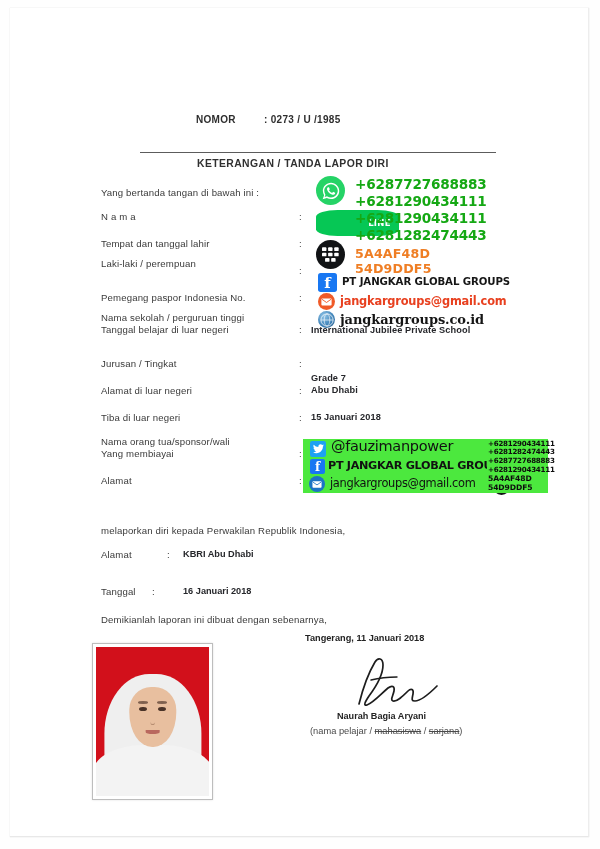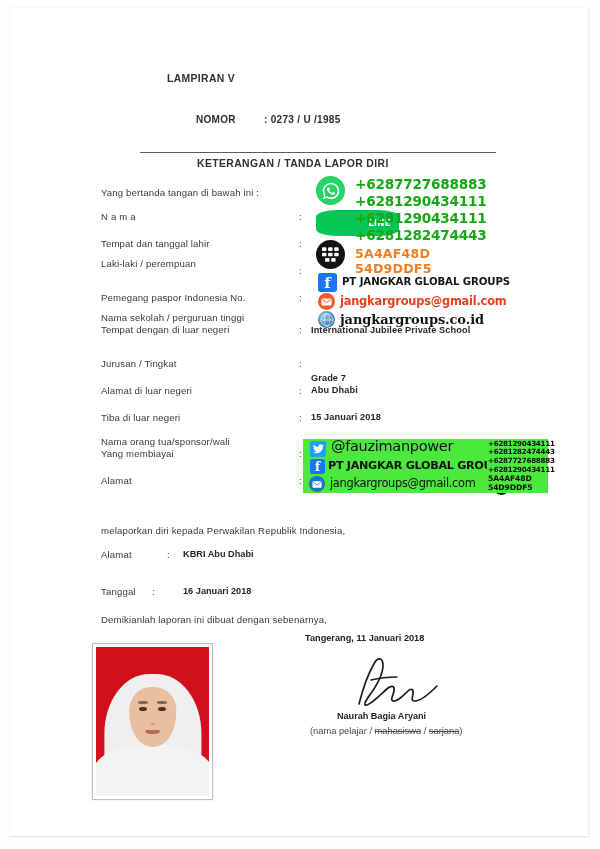--- a/index.html
+++ b/index.html
@@ -344,21 +344,20 @@
 </head>
 <body>
 
 <div id="scan-page">
   <div id="paper-edge"></div>
 </div>
 
 <div class="doc">
 
   <div id="header-block">
-    <div class="hdr-line">LAMPIRAN V</div>
   </div>
 
   <div id="nomor-block">
     <div class="nomor-row">
       <span class="k">NOMOR</span><span>: 0273 / U /1985</span>
     </div>
   </div>
 
   <div id="header-rule"></div>
   <div id="doc-subtitle">KETERANGAN / TANDA LAPOR DIRI</div>
@@ -377,21 +376,21 @@
 
     <div class="flabel" style="top:258px">Laki-laki / perempuan</div>
     <div class="fcolon" style="top:265px">:</div>
     <div class="fvalue" style="top:265px"></div>
 
     <div class="flabel" style="top:292px">Pemegang paspor Indonesia No.</div>
     <div class="fcolon" style="top:292px">:</div>
     <div class="fvalue" style="top:292px"></div>
 
     <div class="flabel l2" style="top:312px">Nama sekolah / perguruan tinggi</div>
-    <div class="flabel l2" style="top:324px">Tempat dengan di luar negeri</div>
+    <div class="flabel l2" style="top:324px">Tanggal belajar di luar negeri</div>
     <div class="fcolon" style="top:324px">:</div>
     <div class="fvalue" style="top:325px">International Jubilee Private School</div>
 
     <div class="flabel" style="top:358px">Jurusan / Tingkat</div>
     <div class="fcolon" style="top:358px">:</div>
     <div class="fvalue" style="top:373px">Grade 7</div>
 
     <div class="flabel" style="top:385px">Alamat di luar negeri</div>
     <div class="fcolon" style="top:385px">:</div>
     <div class="fvalue" style="top:385px">Abu Dhabi</div>

